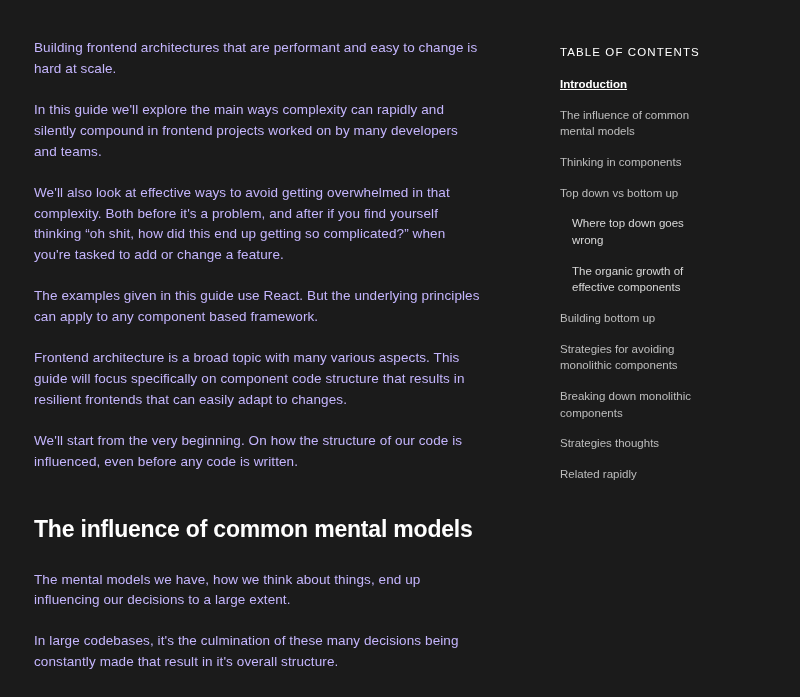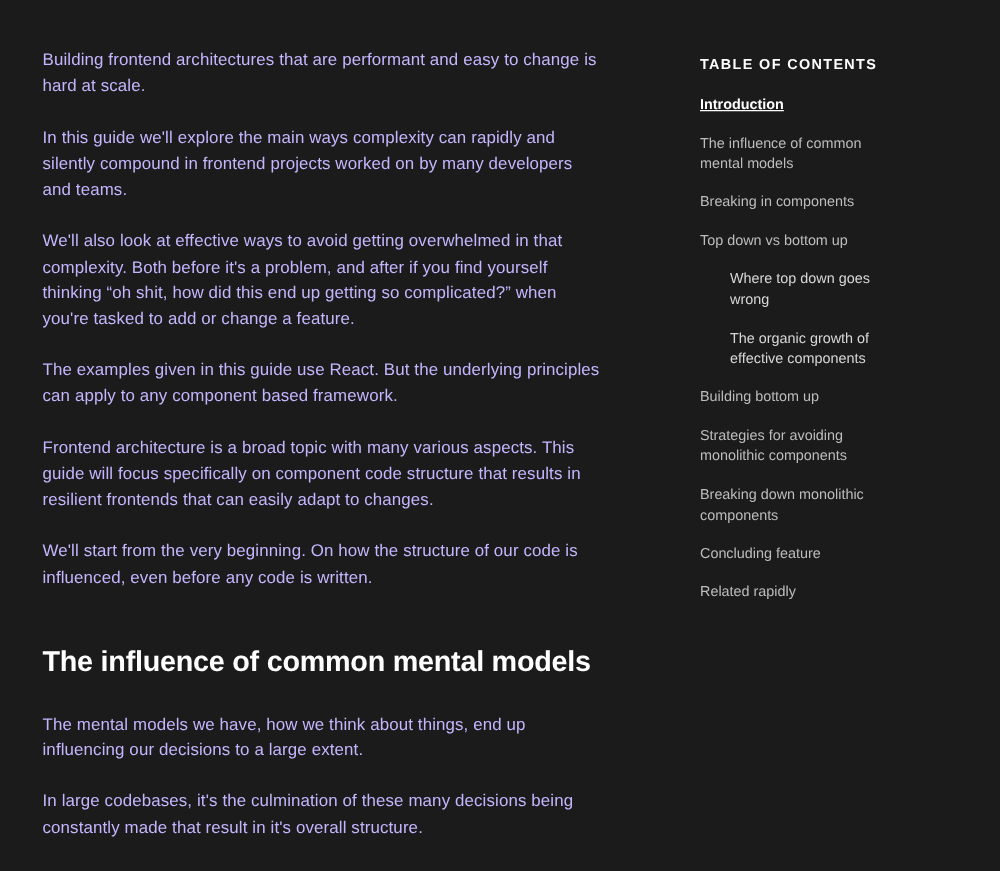--- a/index.html
+++ b/index.html
@@ -42,21 +42,21 @@
     color: #ffffff;
     letter-spacing: -0.2px;
   }
   .toc {
     width: 240px;
     padding: 46px 0 0 0;
     box-sizing: border-box;
   }
   .toc-title {
     font-size: 11.5px;
-    font-weight: bold;
+    font-weight: normal;
     letter-spacing: 1.1px;
     color: #ffffff;
     margin-bottom: 18px;
   }
   .toc-list {
     list-style: none;
     margin: 0;
     padding: 0;
   }
   .toc-item {
@@ -66,21 +66,21 @@
     color: #bdbdbd;
     max-width: 150px;
     cursor: pointer;
   }
   .toc-item.active {
     color: #ffffff;
     font-weight: bold;
     text-decoration: underline;
   }
   .toc-item.indent {
-    margin-left: 24px;
+    margin-left: 12px;
     max-width: 140px;
   }
   .toc-item.sub-bold {
     color: #d8d8d8;
   }
 </style>
 </head>
 <body>
 
 <div class="page">
@@ -99,25 +99,25 @@
     <p>In large codebases, it's the culmination of these many decisions being constantly made that result in it's overall structure.</p>
     <p>When we build stuff as a team, it's important to make explicit the models we have, and expect others to have. Because everyone usually has their own implicit ones.</p>
 
   </div>
 
   <div class="toc">
     <div class="toc-title">TABLE OF CONTENTS</div>
     <ul class="toc-list">
       <li class="toc-item active">Introduction</li>
       <li class="toc-item">The influence of common mental models</li>
-      <li class="toc-item">Breaking in components</li>
+      <li class="toc-item">Thinking in components</li>
       <li class="toc-item">Top down vs bottom up</li>
       <li class="toc-item indent sub-bold">Where top down goes wrong</li>
       <li class="toc-item indent sub-bold">The organic growth of effective components</li>
       <li class="toc-item">Building bottom up</li>
       <li class="toc-item">Strategies for avoiding monolithic components</li>
       <li class="toc-item">Breaking down monolithic components</li>
-      <li class="toc-item">Concluding feature</li>
+      <li class="toc-item">Strategies thoughts</li>
       <li class="toc-item">Related rapidly</li>
     </ul>
   </div>
 
 </div>
 
 </body></html>

